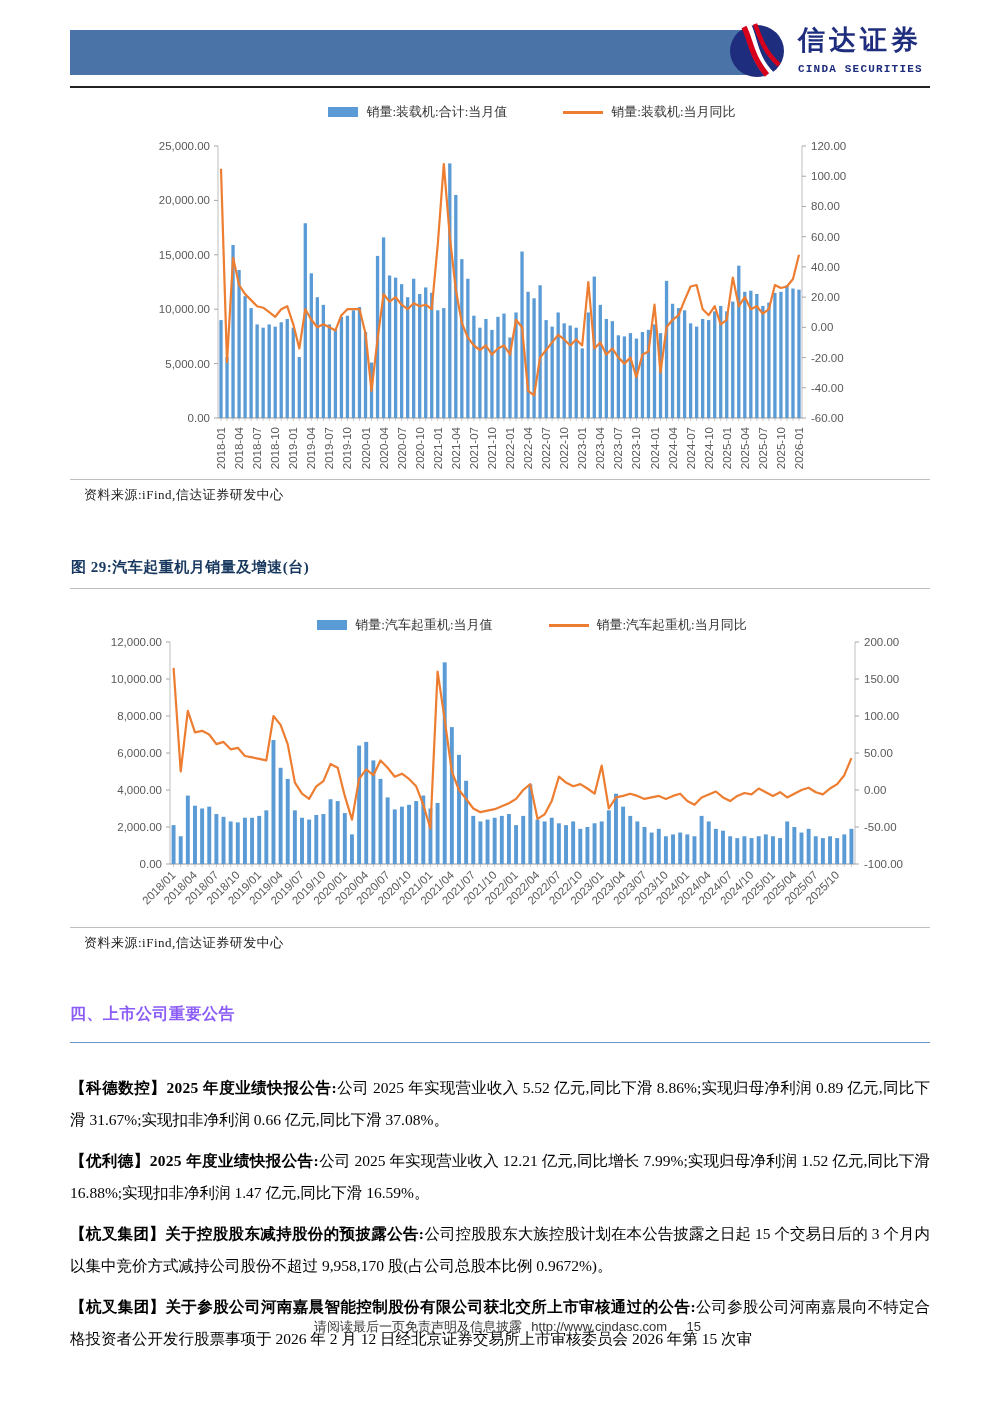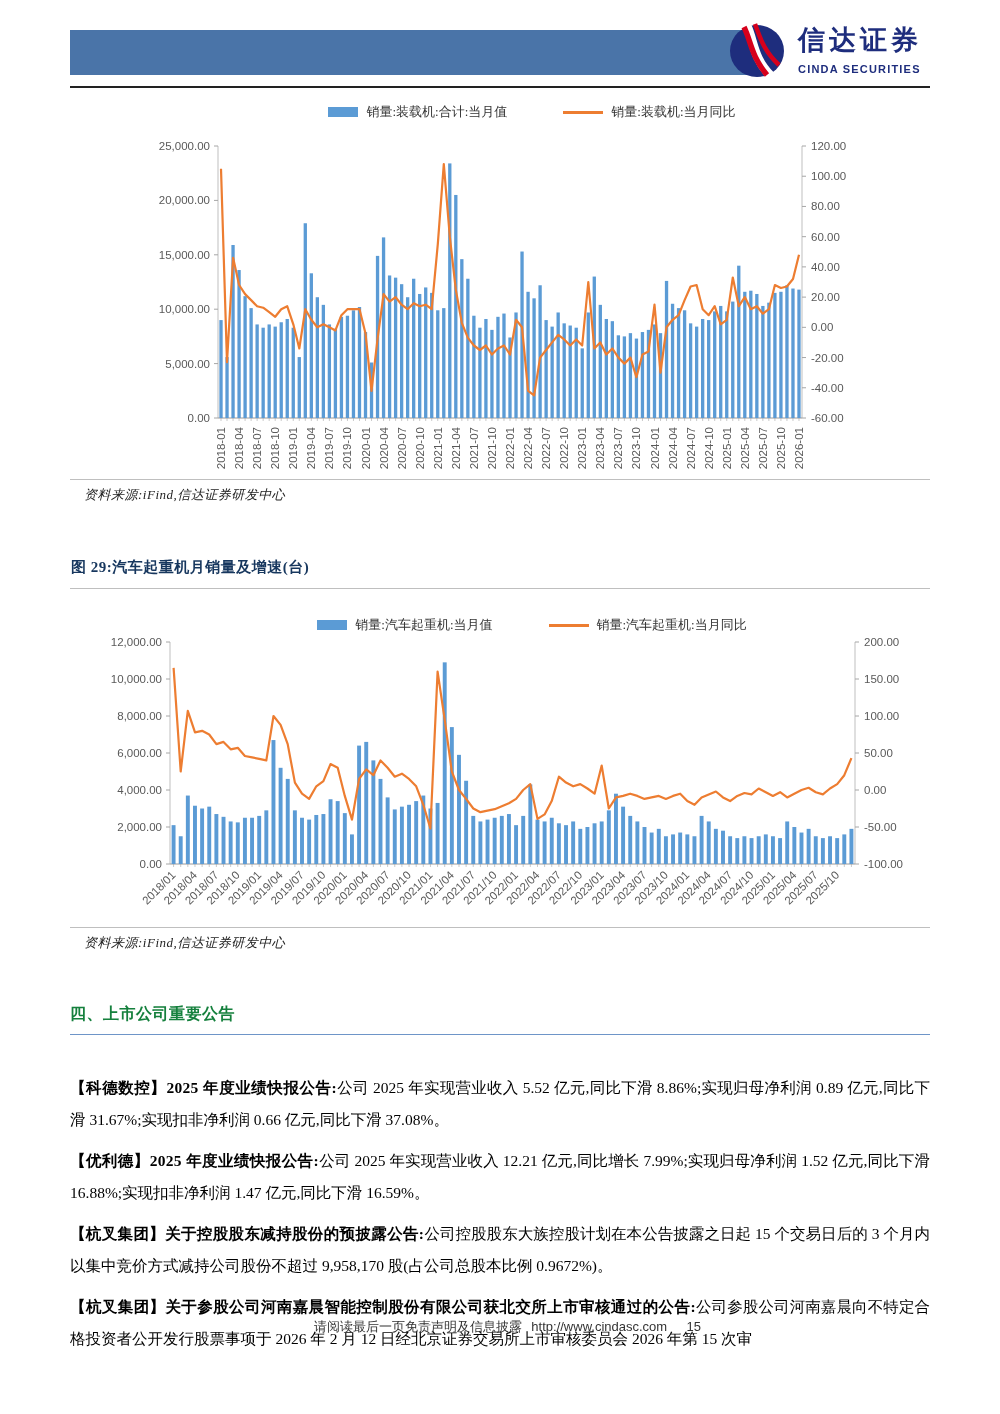--- a/index.html
+++ b/index.html
@@ -4,36 +4,36 @@
 <style>
   html,body{margin:0;padding:0;background:#888;}
   .page{position:relative;width:1000px;height:1414px;background:#fff;margin:0 auto;overflow:hidden;
         font-family:"Liberation Serif", serif;}
   .abs{position:absolute;}
   
   .hdr-bar{left:70px;top:30px;width:686px;height:45px;background:#4A74A8;}
   .logo-wrap{left:728px;top:22px;display:flex;align-items:center;gap:10px;}
   .logo-txt{display:flex;flex-direction:column;line-height:1.05;}
   .logo-cn{font-family:"Liberation Sans",sans-serif;font-weight:bold;font-size:27px;color:#1E2D7D;letter-spacing:4px;}
-  .logo-en{font-family:Liberation Sans, sans-serif;font-weight:bold;font-size:11px;color:#1E2D7D;letter-spacing:1.2px;margin-top:10px;}
+  .logo-en{font-family:Liberation Mono, monospace;font-weight:bold;font-size:11px;color:#1E2D7D;letter-spacing:1.2px;margin-top:10px;}
   .rule-dark{left:70px;top:86px;width:860px;height:2px;background:#222;}
   .rule-gray{left:70px;width:860px;height:1px;background:#BFBFBF;}
   
   .legend{left:0;width:1000px;display:flex;justify-content:center;gap:56px;
           font-size:13px;color:#333;align-items:center;margin-left:32px;}
   .legend .item{display:flex;align-items:center;gap:8px;}
   .sw-bar{width:30px;height:10px;display:inline-block;}
   .sw-line{width:40px;height:3px;display:inline-block;}
   .ax{font-family:"Liberation Sans",sans-serif;font-size:11.5px;fill:#595959;}
   
-  .source{font-style:italic;font-size:13px;color:#222;letter-spacing:0.5px;}
+  .source{font-size:13px;color:#222;letter-spacing:0.5px;}
   .fig-caption{font-weight:bold;font-size:15px;color:#17375E;letter-spacing:0.5px;}
   
-  .sec-head{left:70px;top:1004px;width:860px;font-weight:bold;font-size:16px;color:#15803d;
-            padding-bottom:9px;border-bottom:1.5px solid #6E95C8;letter-spacing:0.5px;}
+  .sec-head{left:70px;top:1004px;width:860px;font-weight:bold;font-size:16px;color:#8b5cf6;
+            padding-bottom:17px;border-bottom:1.5px solid #6E95C8;letter-spacing:0.5px;}
   .ann{left:70px;top:1072px;width:860px;font-size:15.5px;line-height:32px;text-align:justify;color:#000;}
   .ann p{margin:0 0 9px 0;}
   .ann b{letter-spacing:0.3px;}
   
   .footer{left:70px;top:1318px;width:875px;text-align:center;font-size:13px;color:#333;}
   .footer .url{font-family:"Liberation Sans",sans-serif;margin-left:6px;color:#333;}
   .footer .pg{margin-left:16px;font-family:"Liberation Sans",sans-serif;}
 </style>
 </head>
 <body>

